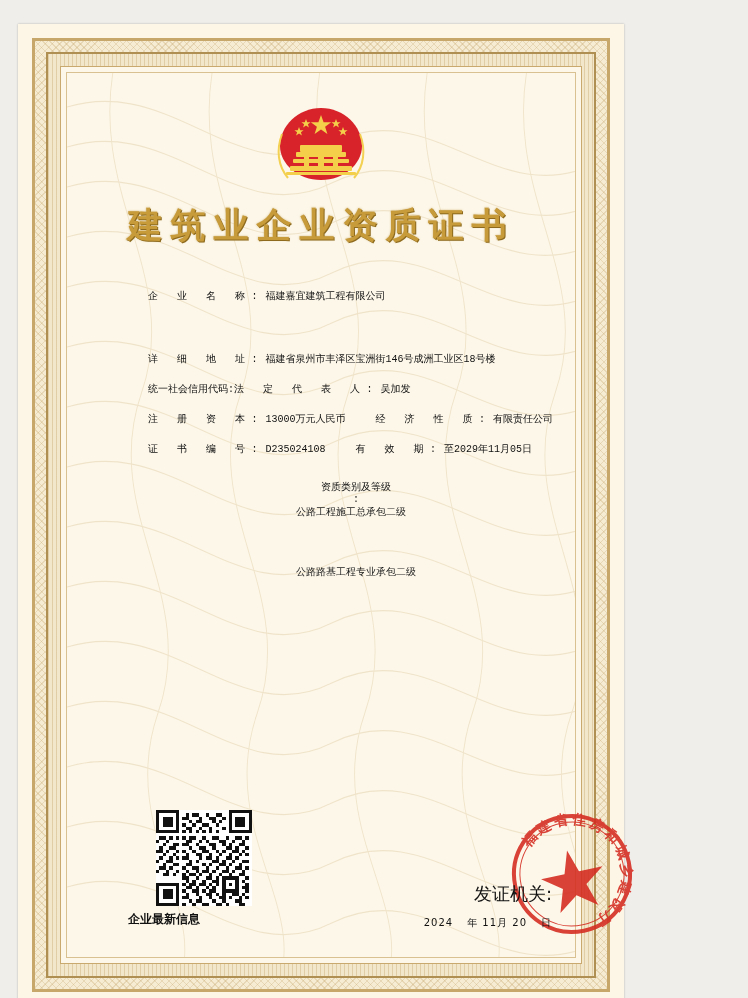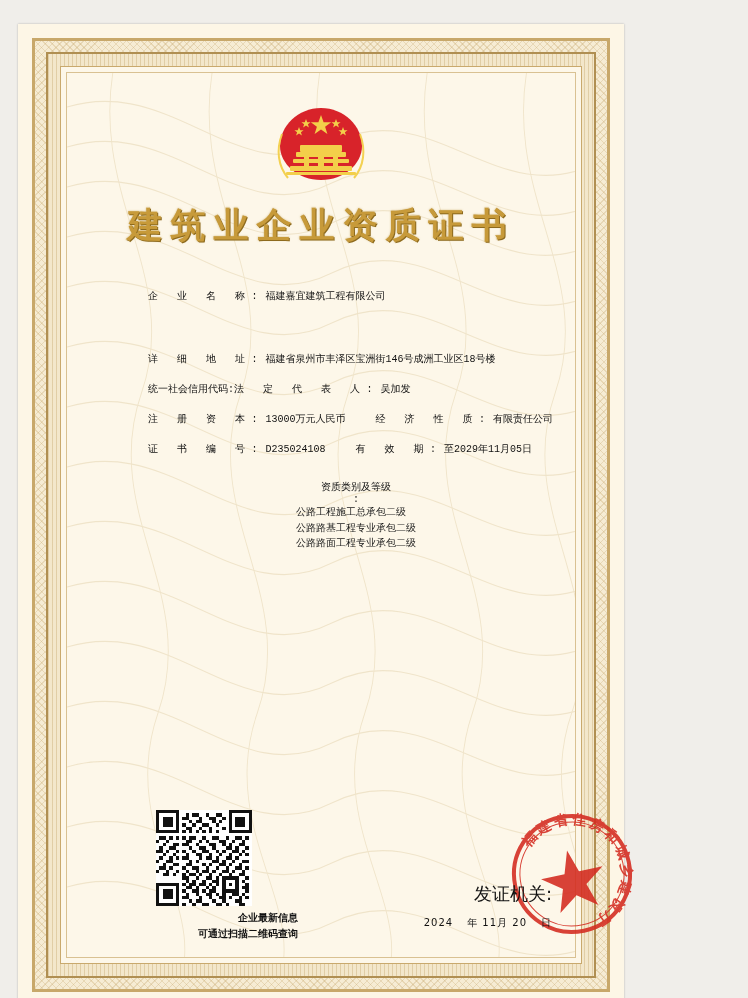--- a/index.html
+++ b/index.html
@@ -134,41 +134,41 @@
   .lbl-wide-3 { letter-spacing: 6.5px; }
   .lbl-wide-4 { letter-spacing: 6.5px; }
   .lbl-wide-5 { letter-spacing: 6.5px; }
 
   .qual-row {
     display: flex;
     align-items: center;
     margin-top: 24px;
     flex-direction: column;
   }
-  .qual-list { display: flex; flex-direction: column; }
+  .qual-list { display: flex; flex-direction: column; gap: 44px; }
   .qual-list div { line-height: 1.55; }
 
   
   .qr {
     position: absolute;
     left: 138px;
     top: 786px;
     width: 96px;
     height: 96px;
     background: #fff;
   }
   .qr svg { display:block; }
 
   .qr-caption {
     position: absolute;
     left: 110px;
     top: 886px;
     width: 170px;
-    text-align: right;
-    font-size: 10px;
+    text-align: left;
+    font-size: 12px;
     font-weight: bold;
     color: #111;
     line-height: 1.55;
     font-family: "DejaVu Sans", "Liberation Sans", sans-serif;
   }
 
   
   .issuer {
     position: absolute;
     right: 72px;
@@ -313,21 +313,20 @@
       <span class="sep">:</span>
       <span class="val">至2029年11月05日</span>
     </div>
 
     <div class="qual-row">
       <span class="lbl">资质类别及等级</span>
       <span class="sep">:</span>
       <span class="qual-list">
         <div>公路工程施工总承包二级</div>
         <div>公路路基工程专业承包二级</div>
-        <div>公路路面工程专业承包二级</div>
       </span>
     </div>
   </div>
 
   <div class="qr">
     <svg width="96" height="96" viewBox="0 0 29 29" shape-rendering="crispEdges" xmlns="http://www.w3.org/2000/svg">
       <rect width="29" height="29" fill="#ffffff"></rect>
       <g fill="#111111">
 
         <rect x="0" y="0" width="7" height="1"></rect>
@@ -539,21 +538,20 @@
         <rect x="14" y="28" width="2" height="1"></rect>
           <rect x="18" y="28" width="2" height="1"></rect>
         <rect x="21" y="28" width="1" height="1"></rect>
           <rect x="25" y="28" width="2" height="1"></rect>
       </g>
     </svg>
   </div>
 
   <div class="qr-caption">
     <div>企业最新信息</div>
-    <div>可通过扫描二维码查询</div>
   </div>
 
   <div class="seal">
     <svg width="136" height="136" viewBox="0 0 136 136" xmlns="http://www.w3.org/2000/svg">
       <defs>
         <path id="sealArc" d="M 68,68 m -50,0 a 50,50 0 1,1 100,0 a 50,50 0 1,1 -100,0"></path>
       </defs>
       <circle cx="68" cy="68" r="58" fill="none" stroke="#d42a1f" stroke-width="4"></circle>
       <circle cx="68" cy="68" r="52" fill="none" stroke="#d42a1f" stroke-width="1"></circle>
       <polygon points="68,44 75.4,66.8 99.4,66.8 80,80.9 87.4,103.7 68,89.6 48.6,103.7 56,80.9 36.6,66.8 60.6,66.8" fill="#d42a1f"></polygon>

